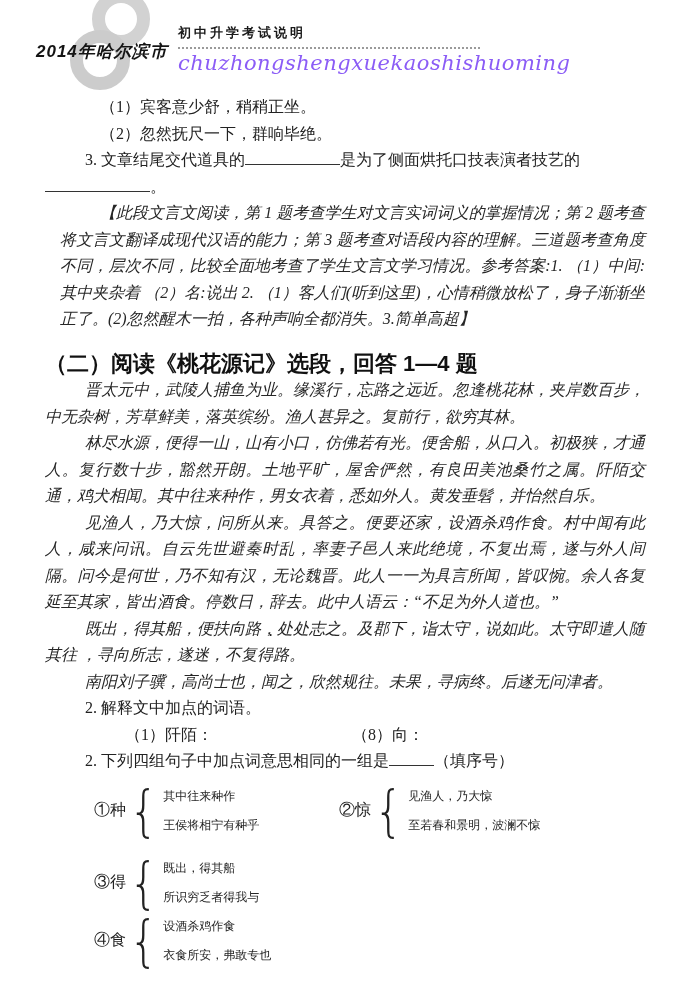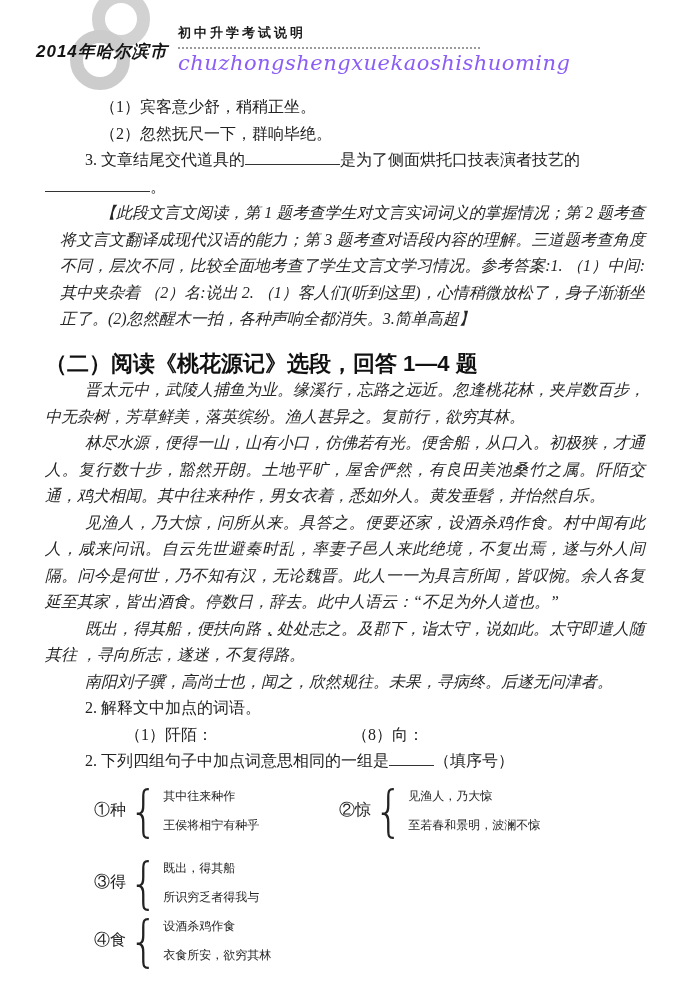--- a/index.html
+++ b/index.html
@@ -150,19 +150,19 @@
         <div class="g-lines">
           <div class="g-line"><span>既出，</span><span class="em-dot">得</span><span>其船</span></div>
           <div class="g-line"><span>所识穷乏者</span><span class="em-dot">得</span><span>我与</span></div>
         </div>
       </div>
       <div class="group">
         <span class="g-label">④食</span>
         <span class="brace">{</span>
         <div class="g-lines">
           <div class="g-line"><span>设酒杀鸡作</span><span class="em-dot">食</span></div>
-          <div class="g-line"><span>衣</span><span class="em-dot">食</span><span>所安，欲穷其林</span></div>
+          <div class="g-line"><span>衣</span><span class="em-dot">食</span><span>所安，弗敢专也</span></div>
         </div>
       </div>
     </div>
 
   </div>
 </div>
 
 </body></html>

